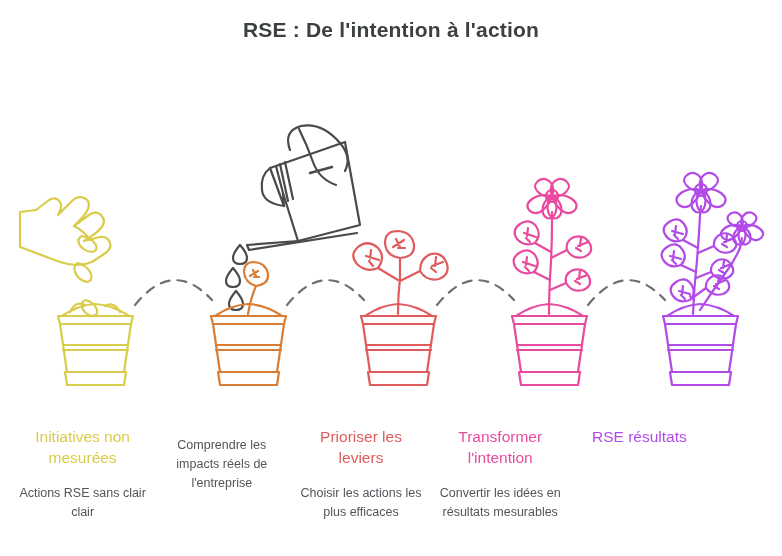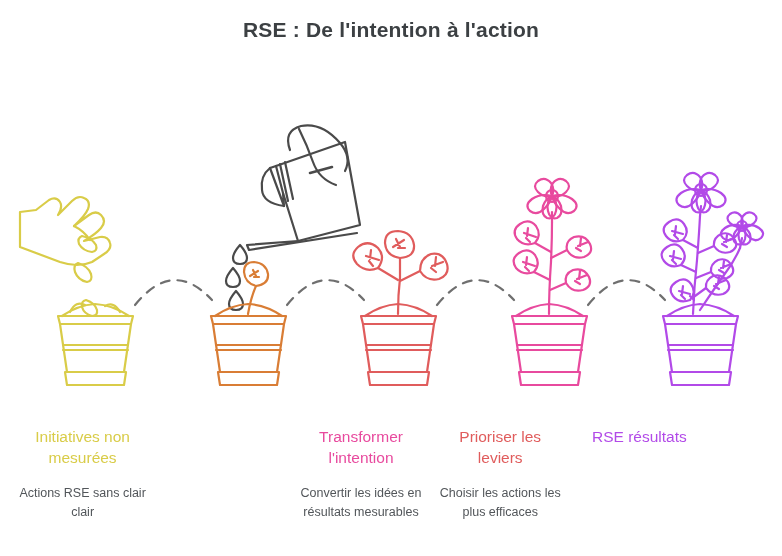--- a/index.html
+++ b/index.html
@@ -259,30 +259,31 @@
   </svg>
 
   <div class="columns">
 
     <div class="col col-1">
       <div class="col-heading" style="color:#d9cc48">Initiatives non mesurées</div>
       <div class="col-desc">Actions RSE sans clair clair</div>
     </div>
 
     <div class="col col-2">
+      <div class="col-desc">Comprendre les impacts réels de l'entreprise</div>
+    </div>
+
+    <div class="col col-3">
+      <div class="col-heading" style="color:#e05c5c">Prioriser les leviers</div>
+      <div class="col-desc">Choisir les actions les plus efficaces</div>
     </div>
 
     <div class="col col-4">
       <div class="col-heading" style="color:#e84a9e">Transformer l'intention</div>
       <div class="col-desc">Convertir les idées en résultats mesurables</div>
     </div>
 
-    <div class="col col-3">
-      <div class="col-heading" style="color:#e05c5c">Prioriser les leviers</div>
-      <div class="col-desc">Choisir les actions les plus efficaces</div>
-    </div>
-
     <div class="col col-5">
       <div class="col-heading" style="color:#b24ae8">RSE résultats</div>
     </div>
 
   </div>
 </div>
 
 </body></html>

